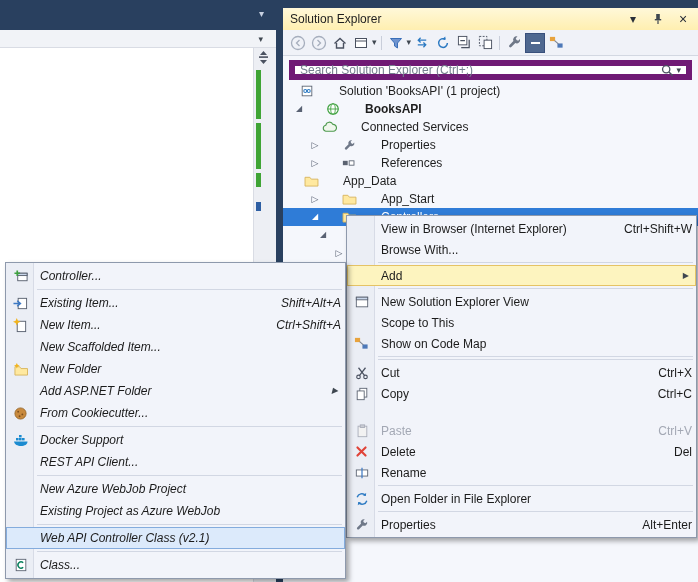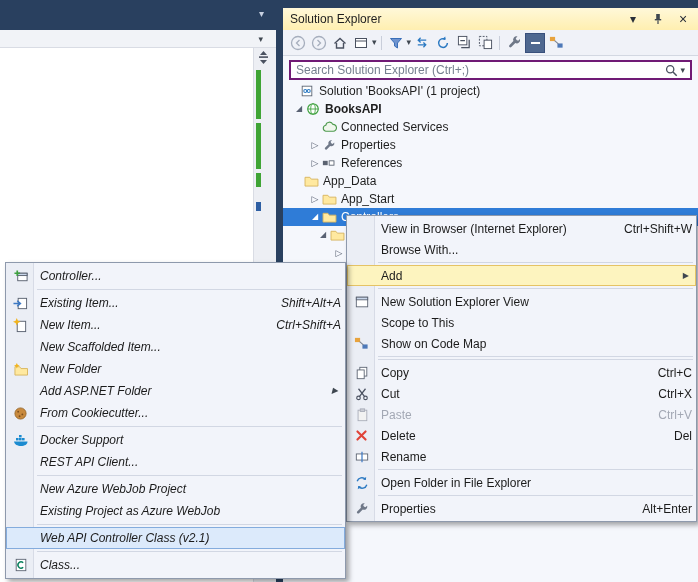--- a/index.html
+++ b/index.html
@@ -22,48 +22,48 @@
   
   #panel{left:283px;top:8px;width:415px;height:574px;background:#F5F7FC;}
   #ptitle{height:22px;background:linear-gradient(#FFF8D9,#FFEFB0);display:flex;align-items:center;padding:0 7px;font-size:12px;color:#1E1E1E;}
   #ptitle .ticons{margin-left:auto;display:flex;align-items:center;gap:9px;}
   #ptitle .tico{width:16px;height:16px;display:flex;align-items:center;justify-content:center;color:#2A2F38;font-size:12px;}
   #ptoolbar{height:26px;background:#F0F2F8;border-bottom:1px solid #D3D8E2;box-sizing:border-box;display:flex;align-items:center;padding:0 5px;gap:1px;}
   .tbtn{width:20px;height:20px;display:flex;align-items:center;justify-content:center;border:1px solid transparent;box-sizing:border-box;}
   .tbtn.pressed{background:#4F6890;border-color:#39507C;}
   .tsep{width:1px;height:14px;background:#C9CEDA;margin:0 3px;}
   #psearch{padding:4px 6px 3px 6px;}
-  #searchbox{height:20px;background:#fff;border:2px solid #701a75;display:flex;align-items:center;padding:0 2px 0 5px;box-sizing:border-box;}
+  #searchbox{height:20px;background:#fff;border:6px solid #701a75;display:flex;align-items:center;padding:0 2px 0 5px;box-sizing:border-box;}
   #searchbox input{border:0;outline:0;flex:1;font:12px "Liberation Sans",sans-serif;color:#444;background:transparent;padding:0;}
   #searchbox input::placeholder{color:#76808F;}
   #searchbox .caret{margin:0 3px 0 2px;}
 
   
   #ptree{position:absolute;left:0;right:0;top:74px;}
-  .trow{display:flex;align-items:center;height:18px;font-size:12px;color:#1E1E1E;white-space:nowrap;}
+  .trow{display:flex;align-items:center;height:18px;font-size:12px;color:#1E1E1E;white-space:nowrap;gap:20px;}
   .arr{flex:0 0 12px;width:12px;text-align:center;font-size:9px;color:#596273;line-height:1;}
   .arr.x{font-size:8px;}
   .ticon{flex:0 0 16px;width:16px;height:16px;display:flex;align-items:center;justify-content:center;margin-right:4px;}
   .tlabel{}
   .tlabel.bold{font-weight:bold;}
   .trow.sel{background:#2F7CD7;color:#FFFFFF;}
   .trow.sel .arr{color:#FFFFFF;}
 
   
   .menu{position:absolute;background:#F2F4FA;border:1px solid #8E99AC;box-shadow:3px 3px 5px rgba(0,0,0,0.35);padding:2px 0;font-size:12px;color:#1B1B1B;box-sizing:border-box;}
   .menu::before{content:"";position:absolute;left:0;top:0;bottom:0;width:27px;background:#EBEEF5;border-right:1px solid #D7DBE6;}
   .mi{position:relative;display:flex;align-items:center;padding:0 4px 0 34px;}
   #ctxmenu .mi{height:21px;}
   #submenu .mi{height:22px;font-style:italic;}
   .mi .sc{margin-left:auto;padding-left:24px;}
   .mi .ico{position:absolute;left:6px;top:50%;transform:translateY(-50%);width:17px;height:16px;display:flex;align-items:center;justify-content:center;}
   .mi .subarr{position:absolute;right:7px;top:50%;transform:translateY(-50%);font-size:8px;color:#3F4750;line-height:1;}
   .mi.hl{background:#FDF4BF;box-shadow:inset 0 0 0 1px #E5C365;}
   .mi.selb{background:#DCEAFB;box-shadow:inset 0 0 0 1px #84ACDD;}
-  .mi.dis{color:#A3A8B4;}
+  .mi.dis{color:#A3A8B4;margin-top:16px;}
   .msep{height:1px;background:#D2D7E3;margin:2px 3px 2px 31px;}
   #ctxmenu{left:346px;top:215px;width:351px;}
   #submenu{left:5px;top:262px;width:341px;}
 </style>
 </head>
 <body>
 
 <div id="root">
 
   <div class="abs" id="topbar">
@@ -325,38 +325,38 @@
             <path d="M6 6 L10 9.5" stroke="#7A828F" stroke-width="1.2"></path>
           </svg>
         </span>
       <span class="lbl">Show on Code Map</span>
     </div>
     <div class="msep"></div>
     <div class="msep"></div>
     <div class="mi">
       <span class="ico">
           <svg width="14" height="14" viewBox="0 0 16 16">
-            <rect x="5.5" y="1.5" width="8" height="10" fill="#fff" stroke="#5A6270"></rect>
-            <rect x="2.5" y="4.5" width="8" height="10" fill="#fff" stroke="#5A6270"></rect>
-          </svg>
-        </span>
-      <span class="lbl">Copy</span>
-      <span class="sc">Ctrl+C</span>
-    </div>
-    <div class="mi">
-      <span class="ico">
-          <svg width="14" height="14" viewBox="0 0 16 16">
             <line x1="4" y1="2" x2="11" y2="11" stroke="#4A5160" stroke-width="1.4"></line>
             <line x1="12" y1="2" x2="5" y2="11" stroke="#4A5160" stroke-width="1.4"></line>
             <circle cx="4" cy="12.5" r="2" fill="none" stroke="#4A5160" stroke-width="1.3"></circle>
             <circle cx="12" cy="12.5" r="2" fill="none" stroke="#4A5160" stroke-width="1.3"></circle>
           </svg>
         </span>
       <span class="lbl">Cut</span>
       <span class="sc">Ctrl+X</span>
+    </div>
+    <div class="mi">
+      <span class="ico">
+          <svg width="14" height="14" viewBox="0 0 16 16">
+            <rect x="5.5" y="1.5" width="8" height="10" fill="#fff" stroke="#5A6270"></rect>
+            <rect x="2.5" y="4.5" width="8" height="10" fill="#fff" stroke="#5A6270"></rect>
+          </svg>
+        </span>
+      <span class="lbl">Copy</span>
+      <span class="sc">Ctrl+C</span>
     </div>
     <div class="mi dis">
       <span class="ico">
           <svg width="14" height="14" viewBox="0 0 16 16">
             <rect x="3.5" y="2.5" width="10" height="12" fill="#F2F2F2" stroke="#A8ACB8"></rect>
             <rect x="6" y="1" width="5" height="3" fill="#C9CCD4" stroke="#A8ACB8"></rect>
           </svg>
         </span>
       <span class="lbl">Paste</span>
       <span class="sc">Ctrl+V</span>

